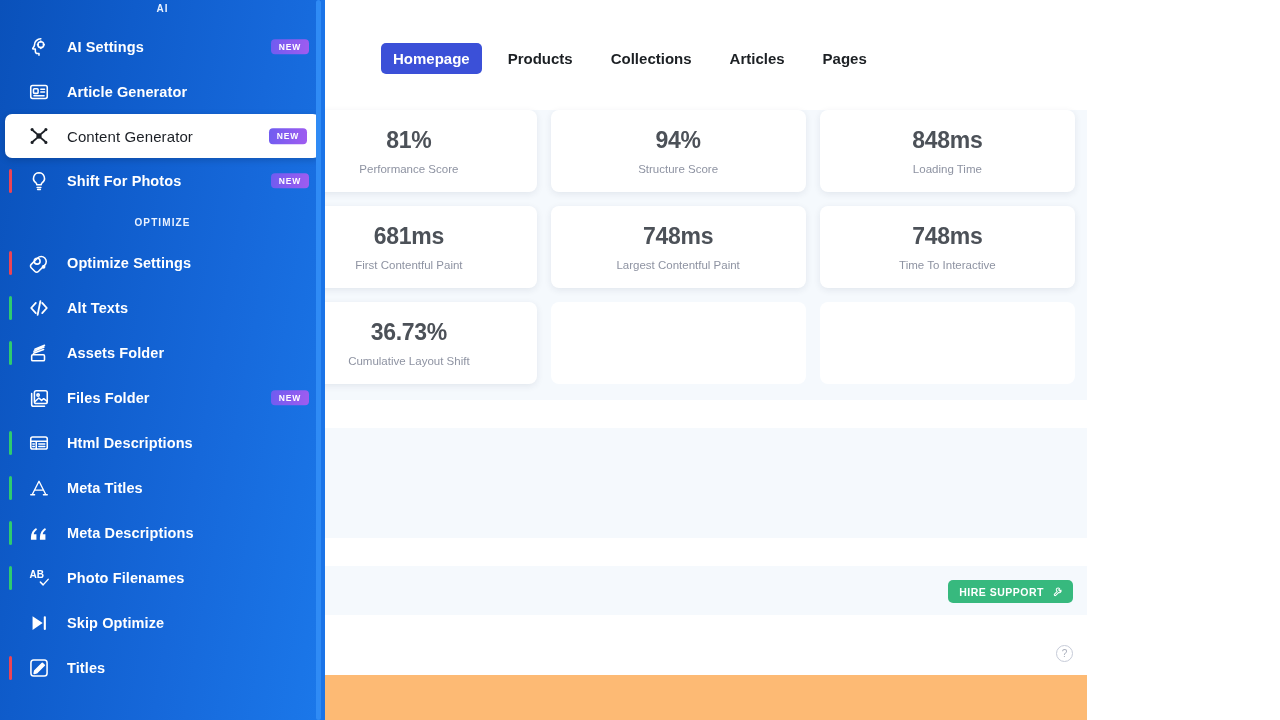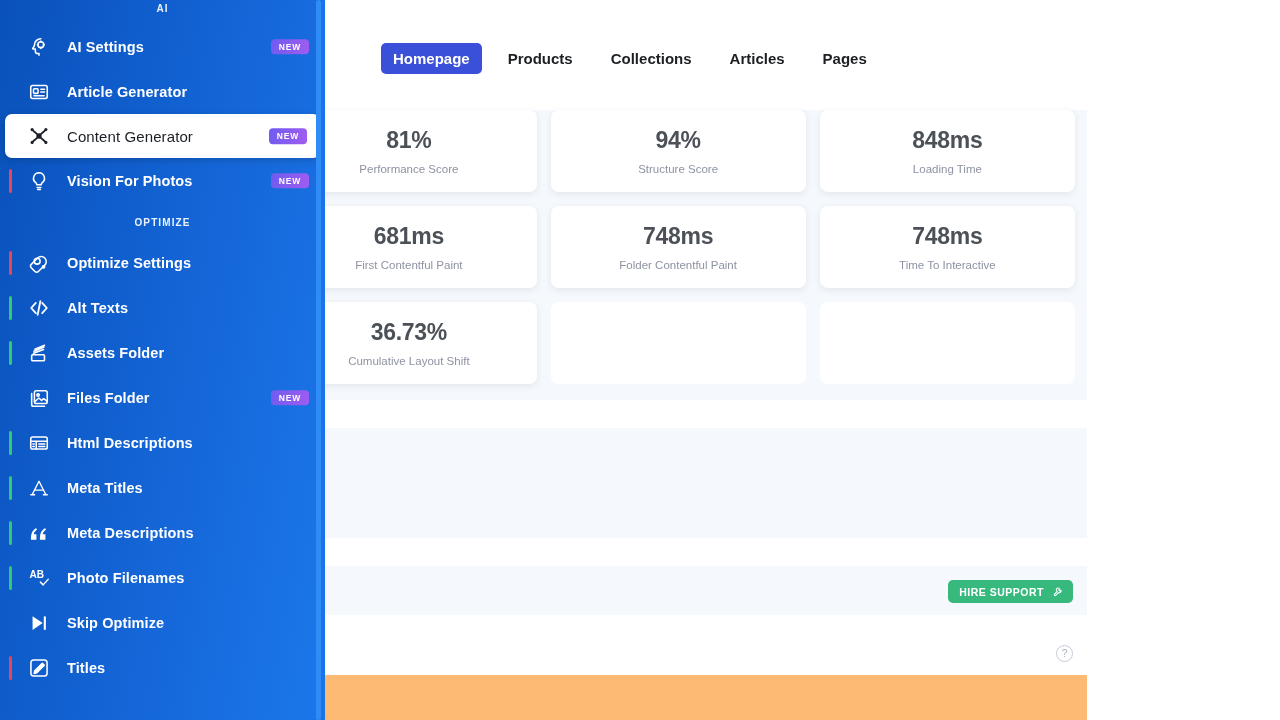--- a/index.html
+++ b/index.html
@@ -226,21 +226,21 @@
               <div class="card-val">848ms</div>
               <div class="card-lbl">Loading Time</div>
             </div>
             <div class="card empty"></div>
             <div class="card">
               <div class="card-val">681ms</div>
               <div class="card-lbl">First Contentful Paint</div>
             </div>
             <div class="card">
               <div class="card-val">748ms</div>
-              <div class="card-lbl">Folder Contentful Paint</div>
+              <div class="card-lbl">Largest Contentful Paint</div>
             </div>
             <div class="card">
               <div class="card-val">748ms</div>
               <div class="card-lbl">Time To Interactive</div>
             </div>
             <div class="card empty"></div>
             <div class="card">
               <div class="card-val">36.73%</div>
               <div class="card-lbl">Cumulative Layout Shift</div>
             </div>
@@ -318,21 +318,21 @@
           <span class="badge-new">NEW</span>
         </div>
         <div class="sb-item">
           <span class="sb-accent red"></span>
           <span class="sb-ico">
             <svg width="22" height="22" viewBox="0 0 24 24" stroke="currentColor" fill="none" stroke-width="1.7" stroke-linecap="round" stroke-linejoin="round">
               <path d="M12 3a6 6 0 0 0-3.4 10.9c.5.4.9 1 .9 1.7v.4h5v-.4c0-.7.4-1.3.9-1.7A6 6 0 0 0 12 3z"></path>
               <path d="M10 19h4M10.5 21.3h3"></path>
             </svg>
           </span>
-          <span class="sb-label">Vision For Photos</span>
+          <span class="sb-label">Shift For Photos</span>
           <span class="badge-new">NEW</span>
         </div>
         <div class="sb-section optimize">OPTIMIZE</div>
         <div class="sb-item">
           <span class="sb-accent red"></span>
           <span class="sb-ico">
             <svg width="22" height="22" viewBox="0 0 24 24" stroke="currentColor" fill="none" stroke-width="1.7" stroke-linecap="round" stroke-linejoin="round">
               <path d="M3.5 13.5 10.5 6.5a5.5 5.5 0 0 1 7.8 7.8l-7 7a2.6 2.6 0 0 1-3.7 0l-4.1-4.1a2.6 2.6 0 0 1 0-3.7z"></path>
               <circle cx="10" cy="10" r="3.2"></circle>
               <circle cx="17" cy="16.2" r="1.2" fill="currentColor"></circle>

